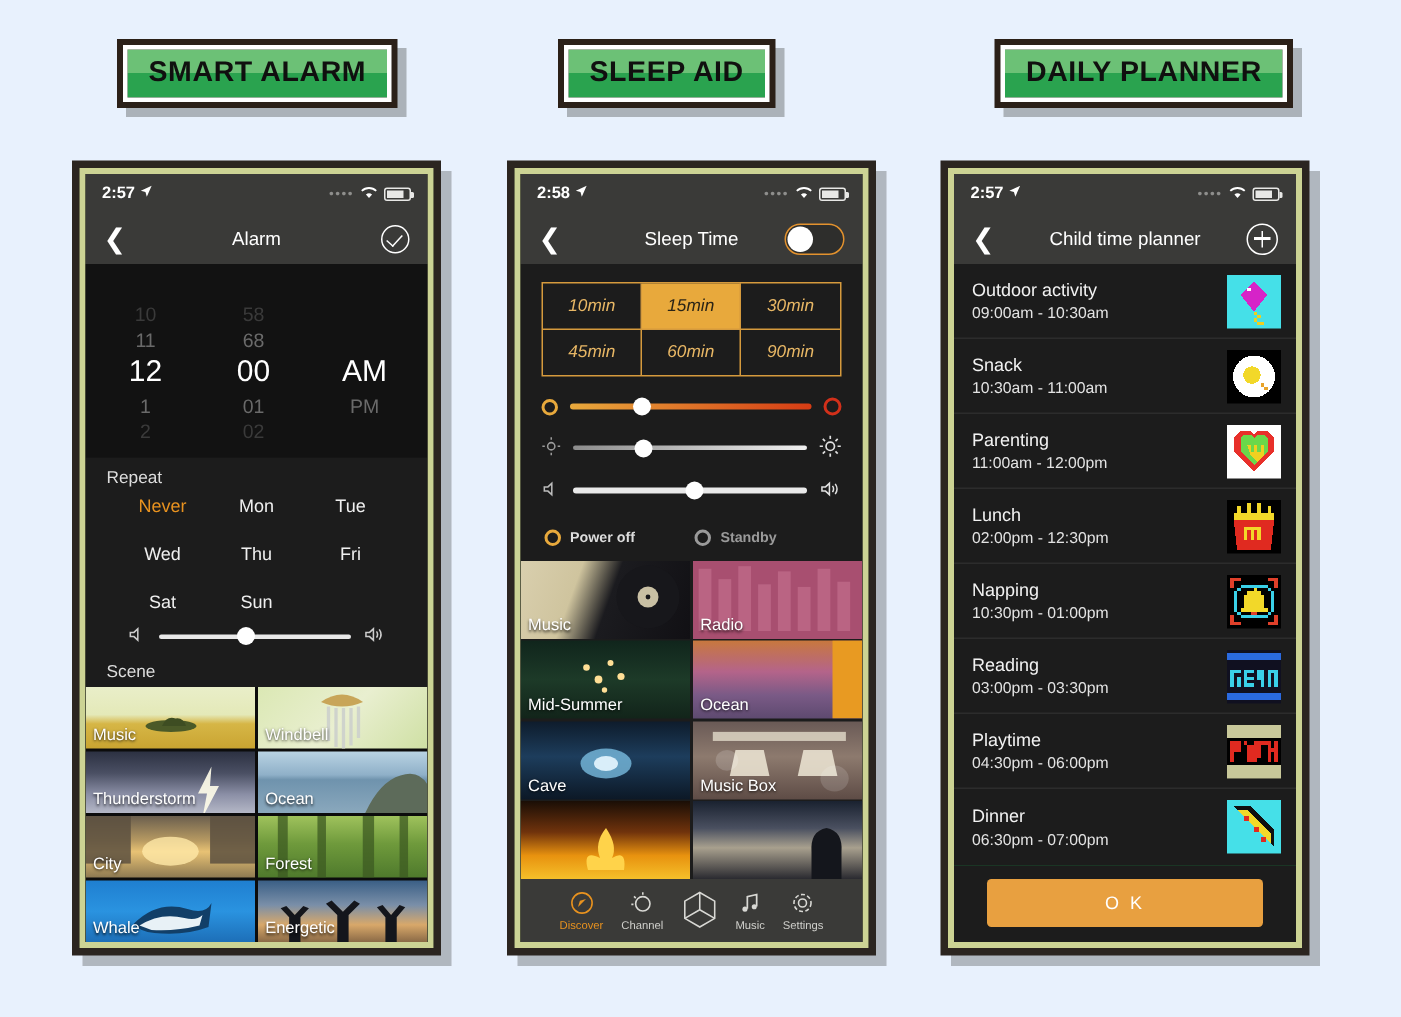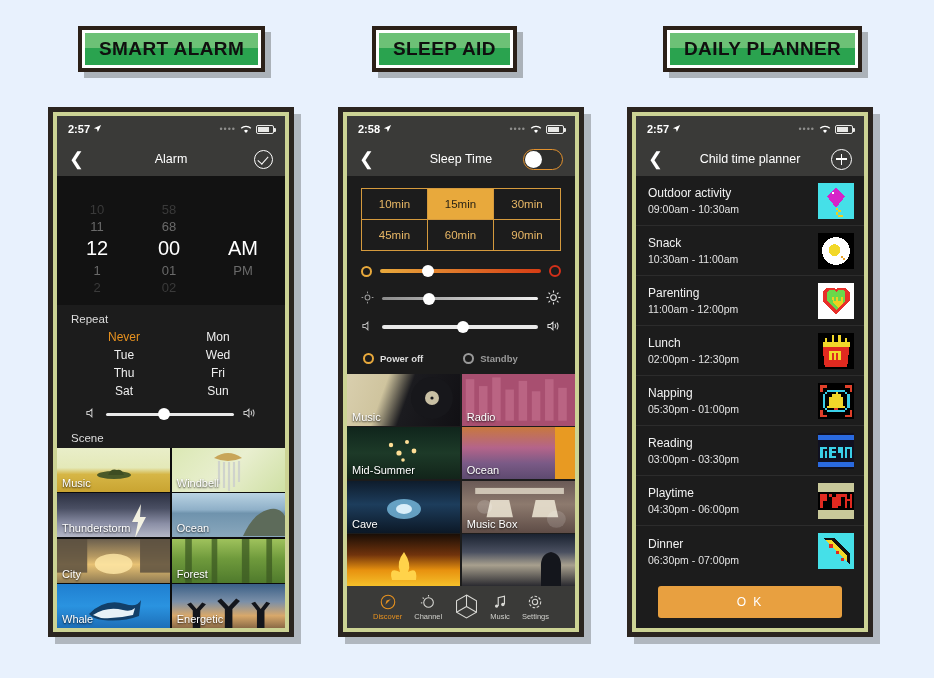--- a/index.html
+++ b/index.html
@@ -125,21 +125,21 @@
   .pk-col { width: 44px; text-align: center; margin-top: 20px; }
   .pk-col.wide { width: 48px; }
   .pk { font-size: 13px; color: #4a4a4a; line-height: 17px; }
   .pk.f2 { color: #3a3a3a; }
   .pk.f1 { color: #6a6a6a; }
   .pk.sel { color: #fff; font-size: 20px; line-height: 27px; }
 
   
   .repeat { background: #1c1c1c; padding: 8px 14px 4px; flex-shrink: 0; }
   .sec-label { color: #ddd; font-size: 11.5px; margin-bottom: 5px; }
-  .days { display: grid; grid-template-columns: repeat(2, 1fr); row-gap: 4px; padding: 0 6px; }
+  .days { display: grid; grid-template-columns: repeat(3, 1fr); row-gap: 18px; padding: 0 6px; }
   .day { font-size: 12px; color: #efefef; text-align: center; }
   .day.active { color: #e8921f; }
 
   
   .vol-row { display: flex; align-items: center; gap: 8px; padding: 9px 14px 5px; }
   .vol-track { flex: 1; height: 3px; background: #e9e9e9; border-radius: 2px; position: relative; }
   .vol-knob { position: absolute; top: 50%; width: 12px; height: 12px; border-radius: 50%; background: #fff; transform: translate(-50%, -50%); }
   .spk { color: #ccc; font-size: 12px; line-height: 1; }
 
   .scene-label { color: #ddd; font-size: 11.5px; padding: 2px 14px 4px; background: #1c1c1c; }
@@ -153,21 +153,21 @@
     text-shadow: 0 1px 2px rgba(0,0,0,.85);
   }
 
   
   .durations {
     margin: 12px 14px 0; border: 1px solid #d59a3d;
     display: grid; grid-template-columns: repeat(3, 1fr); flex-shrink: 0;
   }
   .dur {
     text-align: center; padding: 9px 0; font-size: 11.5px;
-    color: #e8b765; border-right: 1px solid #d59a3d; border-bottom: 1px solid #d59a3d;
+    color: #e8b765; border-right: 1px solid #d59a3d; border-bottom: 1px solid #d59a3d; font-style: italic;
   }
   .dur:nth-child(3n) { border-right: none; }
   .dur:nth-child(n+4) { border-bottom: none; }
   .dur.active { background: #e8a93c; color: #2a2416; }
 
   .sliders { padding: 14px 14px 6px; flex-shrink: 0; }
   .sl-row { display: flex; align-items: center; gap: 8px; margin-bottom: 13px; }
   .sl-track { flex: 1; height: 3.5px; border-radius: 2px; position: relative; }
   .sl-track.warm { background: linear-gradient(to right, #e8a93c, #d63c14); }
   .sl-track.grey { background: linear-gradient(to right, #8c8c8c, #efefef); }
@@ -739,21 +739,21 @@
             <path d="M3 2 h1 v2 h-1z M6 1 h1 v3 h-1z M9 1 h1 v3 h-1z M12 2 h1 v2 h-1z" fill="#f2d829"></path>
             <path d="M2 6 h12 l-1 9 h-10z" fill="#e02a20"></path>
             <path d="M5 8 h1 v4 h-1z M7 8 h1 v4 h-1z M9 8 h1 v4 h-1z M5 8 h5 v1 h-5z" fill="#f2d829"></path>
           </svg>
         </span>
       </div>
 
       <div class="plan-row">
         <div class="plan-text">
           <div class="t">Napping</div>
-          <div class="s">05:30pm - 01:00pm</div>
+          <div class="s">10:30pm - 01:00pm</div>
         </div>
         <span class="thumb">
           <svg width="36" height="36" viewBox="0 0 16 16" shape-rendering="crispEdges">
             <rect width="16" height="16" fill="#000"></rect>
             <path d="M1 1 h3 v1 h-2 v2 h-1z M12 1 h3 v3 h-1 v-2 h-2z M1 12 h1 v2 h2 v1 h-3z M14 12 h1 v3 h-3 v-1 h2z" fill="#e0402a"></path>
             <path d="M2 5 h1 v6 h-1z M13 5 h1 v6 h-1z M4 3 h8 v1 h-8z M4 12 h8 v1 h-8z M3 4 h1 v1 h-1z M12 4 h1 v1 h-1z M3 11 h1 v1 h-1z M12 11 h1 v1 h-1z" fill="#3ad0e8"></path>
             <path d="M8 4 h1 v1 h-1z M6 5 h4 v1 h-4z M5 6 h6 v4 h-6z M4 10 h8 v1 h-8z" fill="#f2d829"></path>
             <path d="M7 11 h2 v1 h-2z" fill="#e0402a"></path>
           </svg>
         </span>

